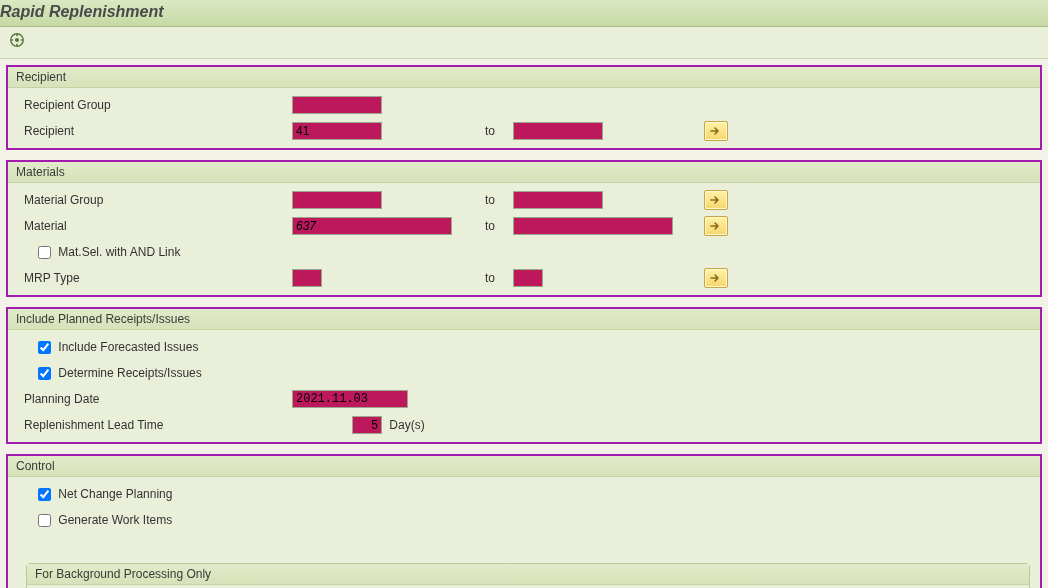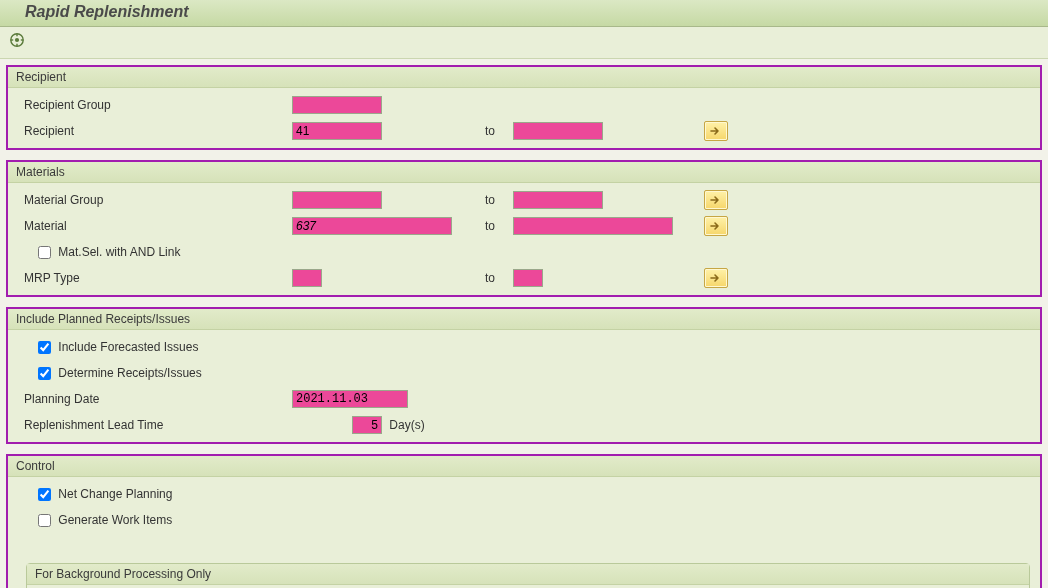--- a/index.html
+++ b/index.html
@@ -4,21 +4,21 @@
 <style>
   body {
     margin: 0;
     font-family: Arial, sans-serif;
     font-size: 12px;
     background: #f2f2e9;
     color: #333;
   }
   .titlebar {
     background: linear-gradient(#dbe8c4, #c6d9a4);
-    padding: 3px 10px 5px 25px;
+    padding: 3px 10px 5px 0;
     border-bottom: 1px solid #a8b88a;
   }
   .titlebar h1 {
     margin: 0;
     font-size: 16px;
     font-style: italic;
     font-weight: bold;
     color: #4a4a4a;
   }
   .toolbar {
@@ -72,21 +72,21 @@
   }
   td.f1 { width: 175px; }
   td.to { width: 30px; text-align: center; }
   td.f2 { width: 175px; }
   td.sp { width: 0px; }
   td.bt { width: 40px; }
   input.txt {
     font-family: Arial, sans-serif;
     font-size: 12px;
     border: 1px solid #9aa78a;
-    background: #ec4899;
+    background: #be185d;
     height: 18px;
     padding: 0 3px;
     box-sizing: border-box;
   }
   input.txt.s  { width: 90px; }
   input.txt.m  { width: 160px; font-style: italic; }
   input.txt.xs { width: 30px; text-align:center; }
   input.txt.n  { width: 30px; text-align: right; }
   input.txt.d  { width: 116px; font-family: "Courier New", monospace; font-size:12px; }
   input.txt.num{ width: 90px; text-align: right; font-family: "Courier New", monospace; }

